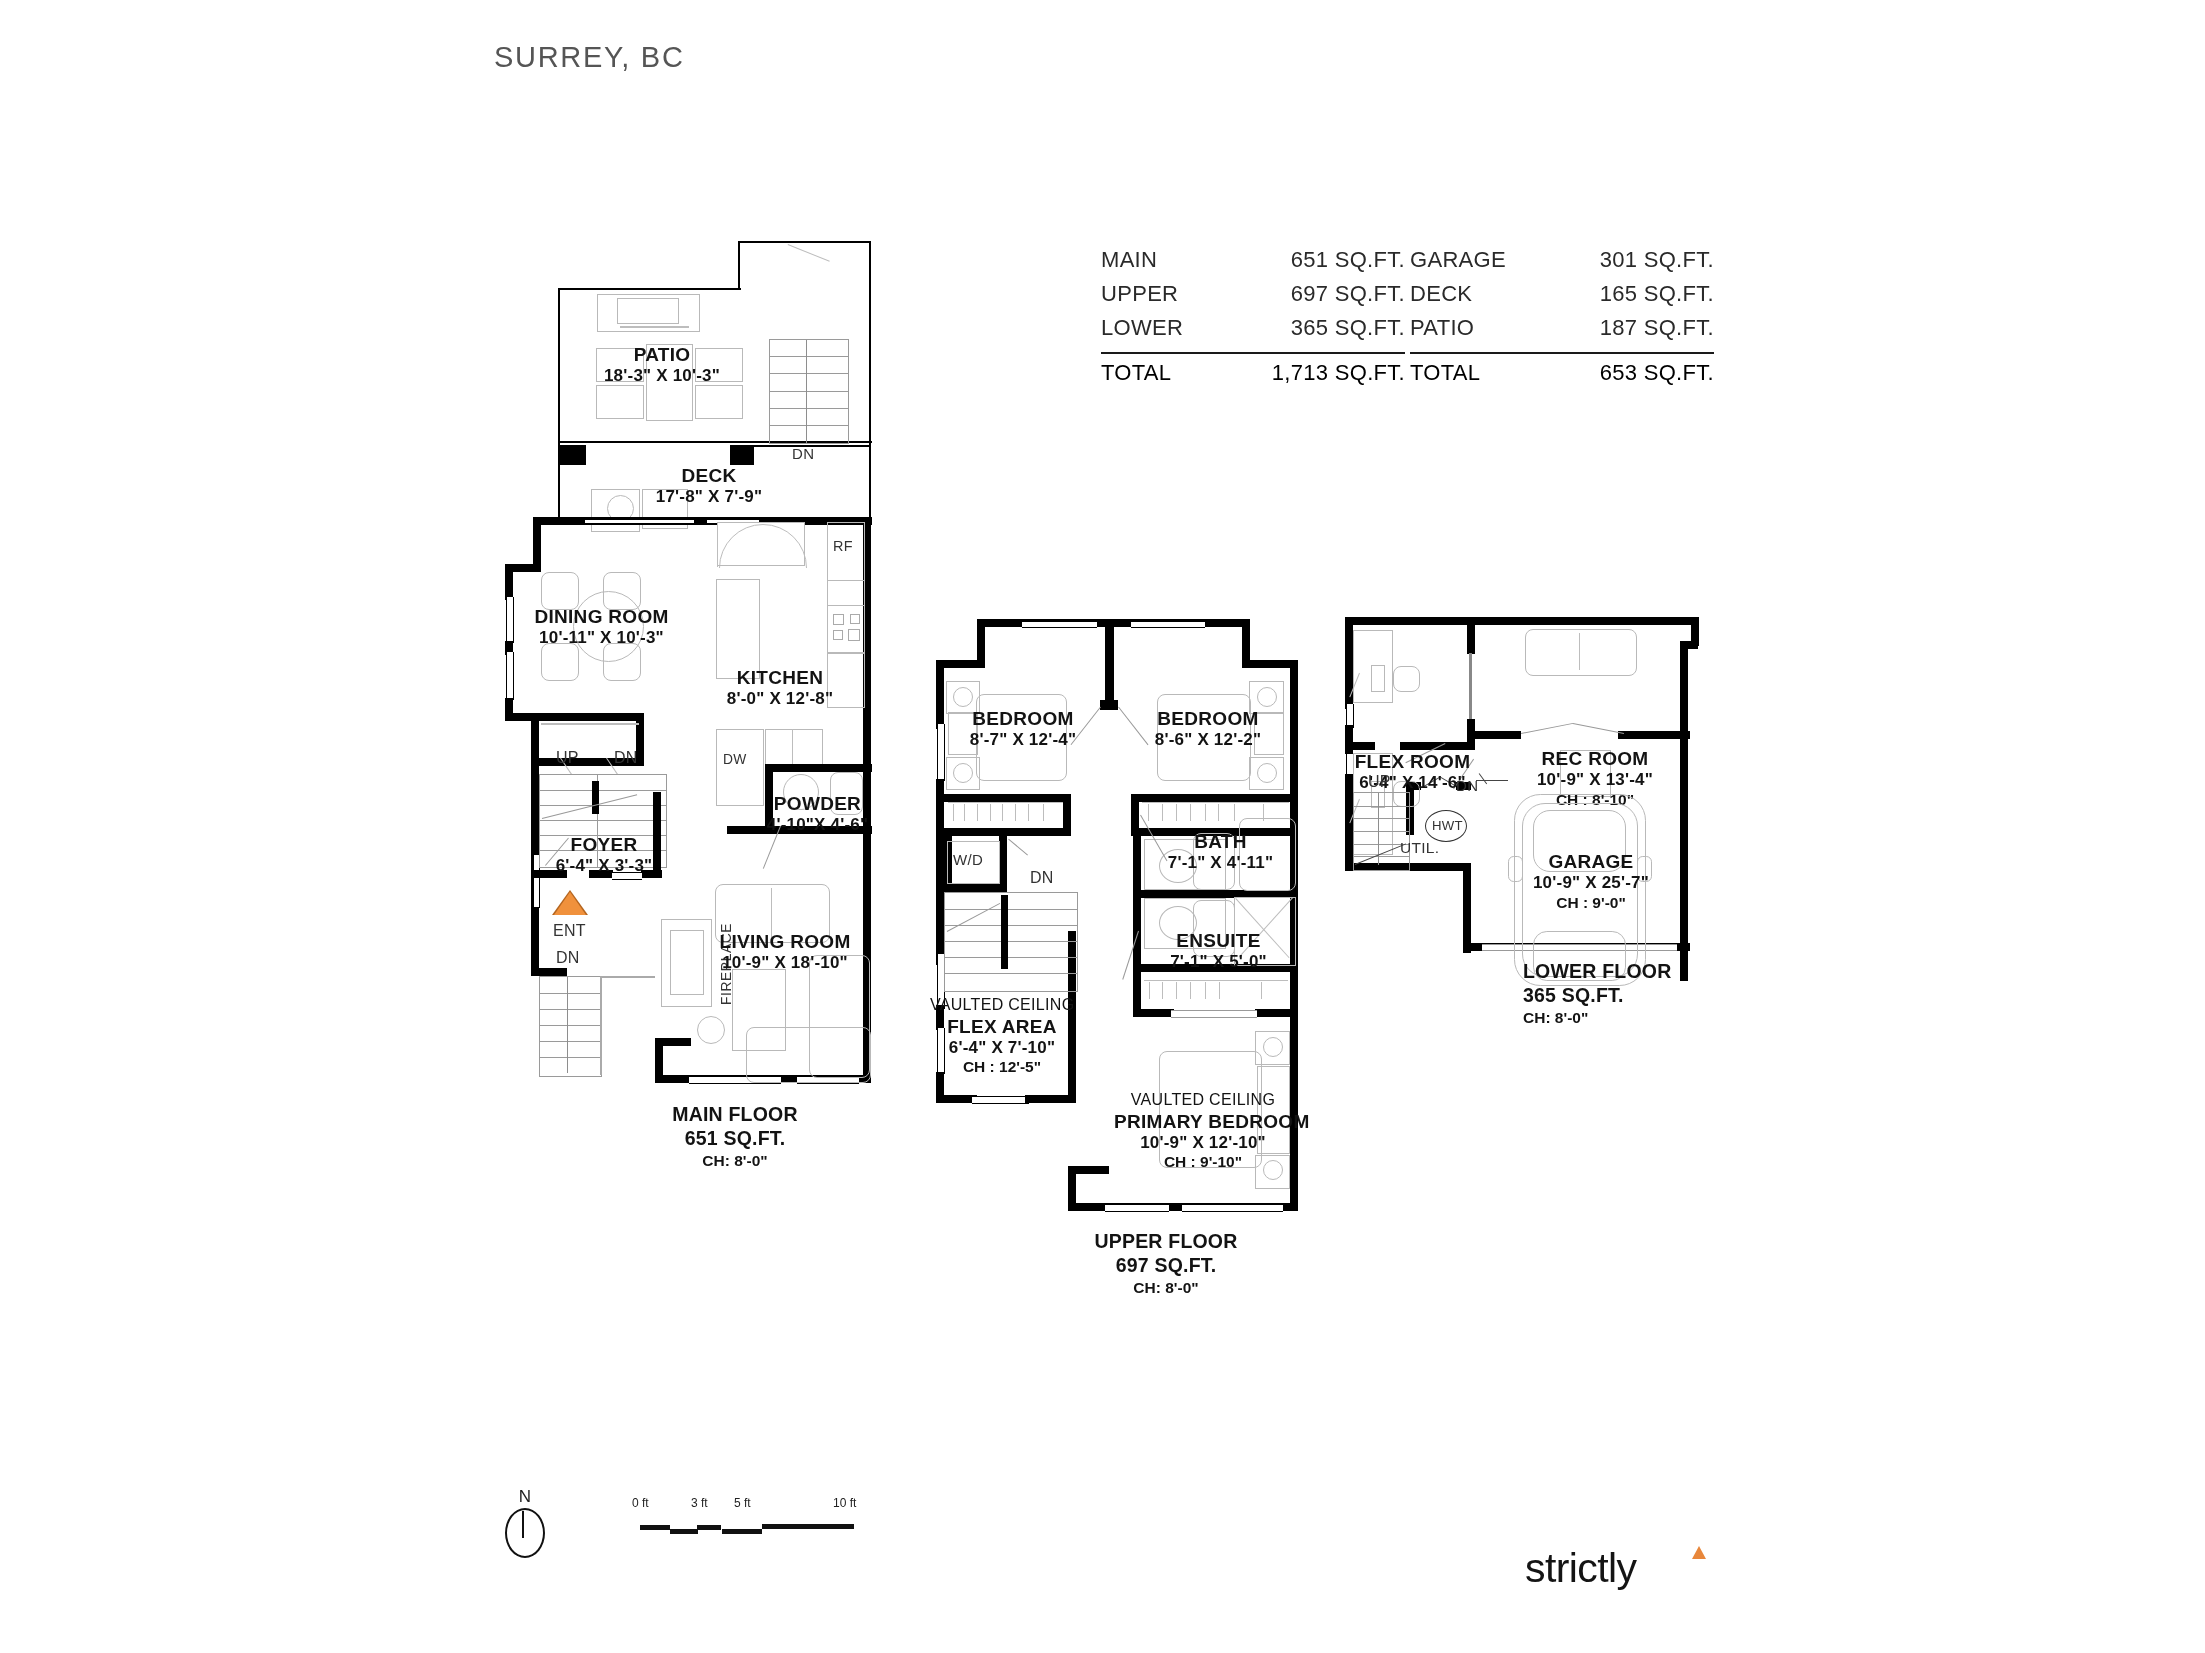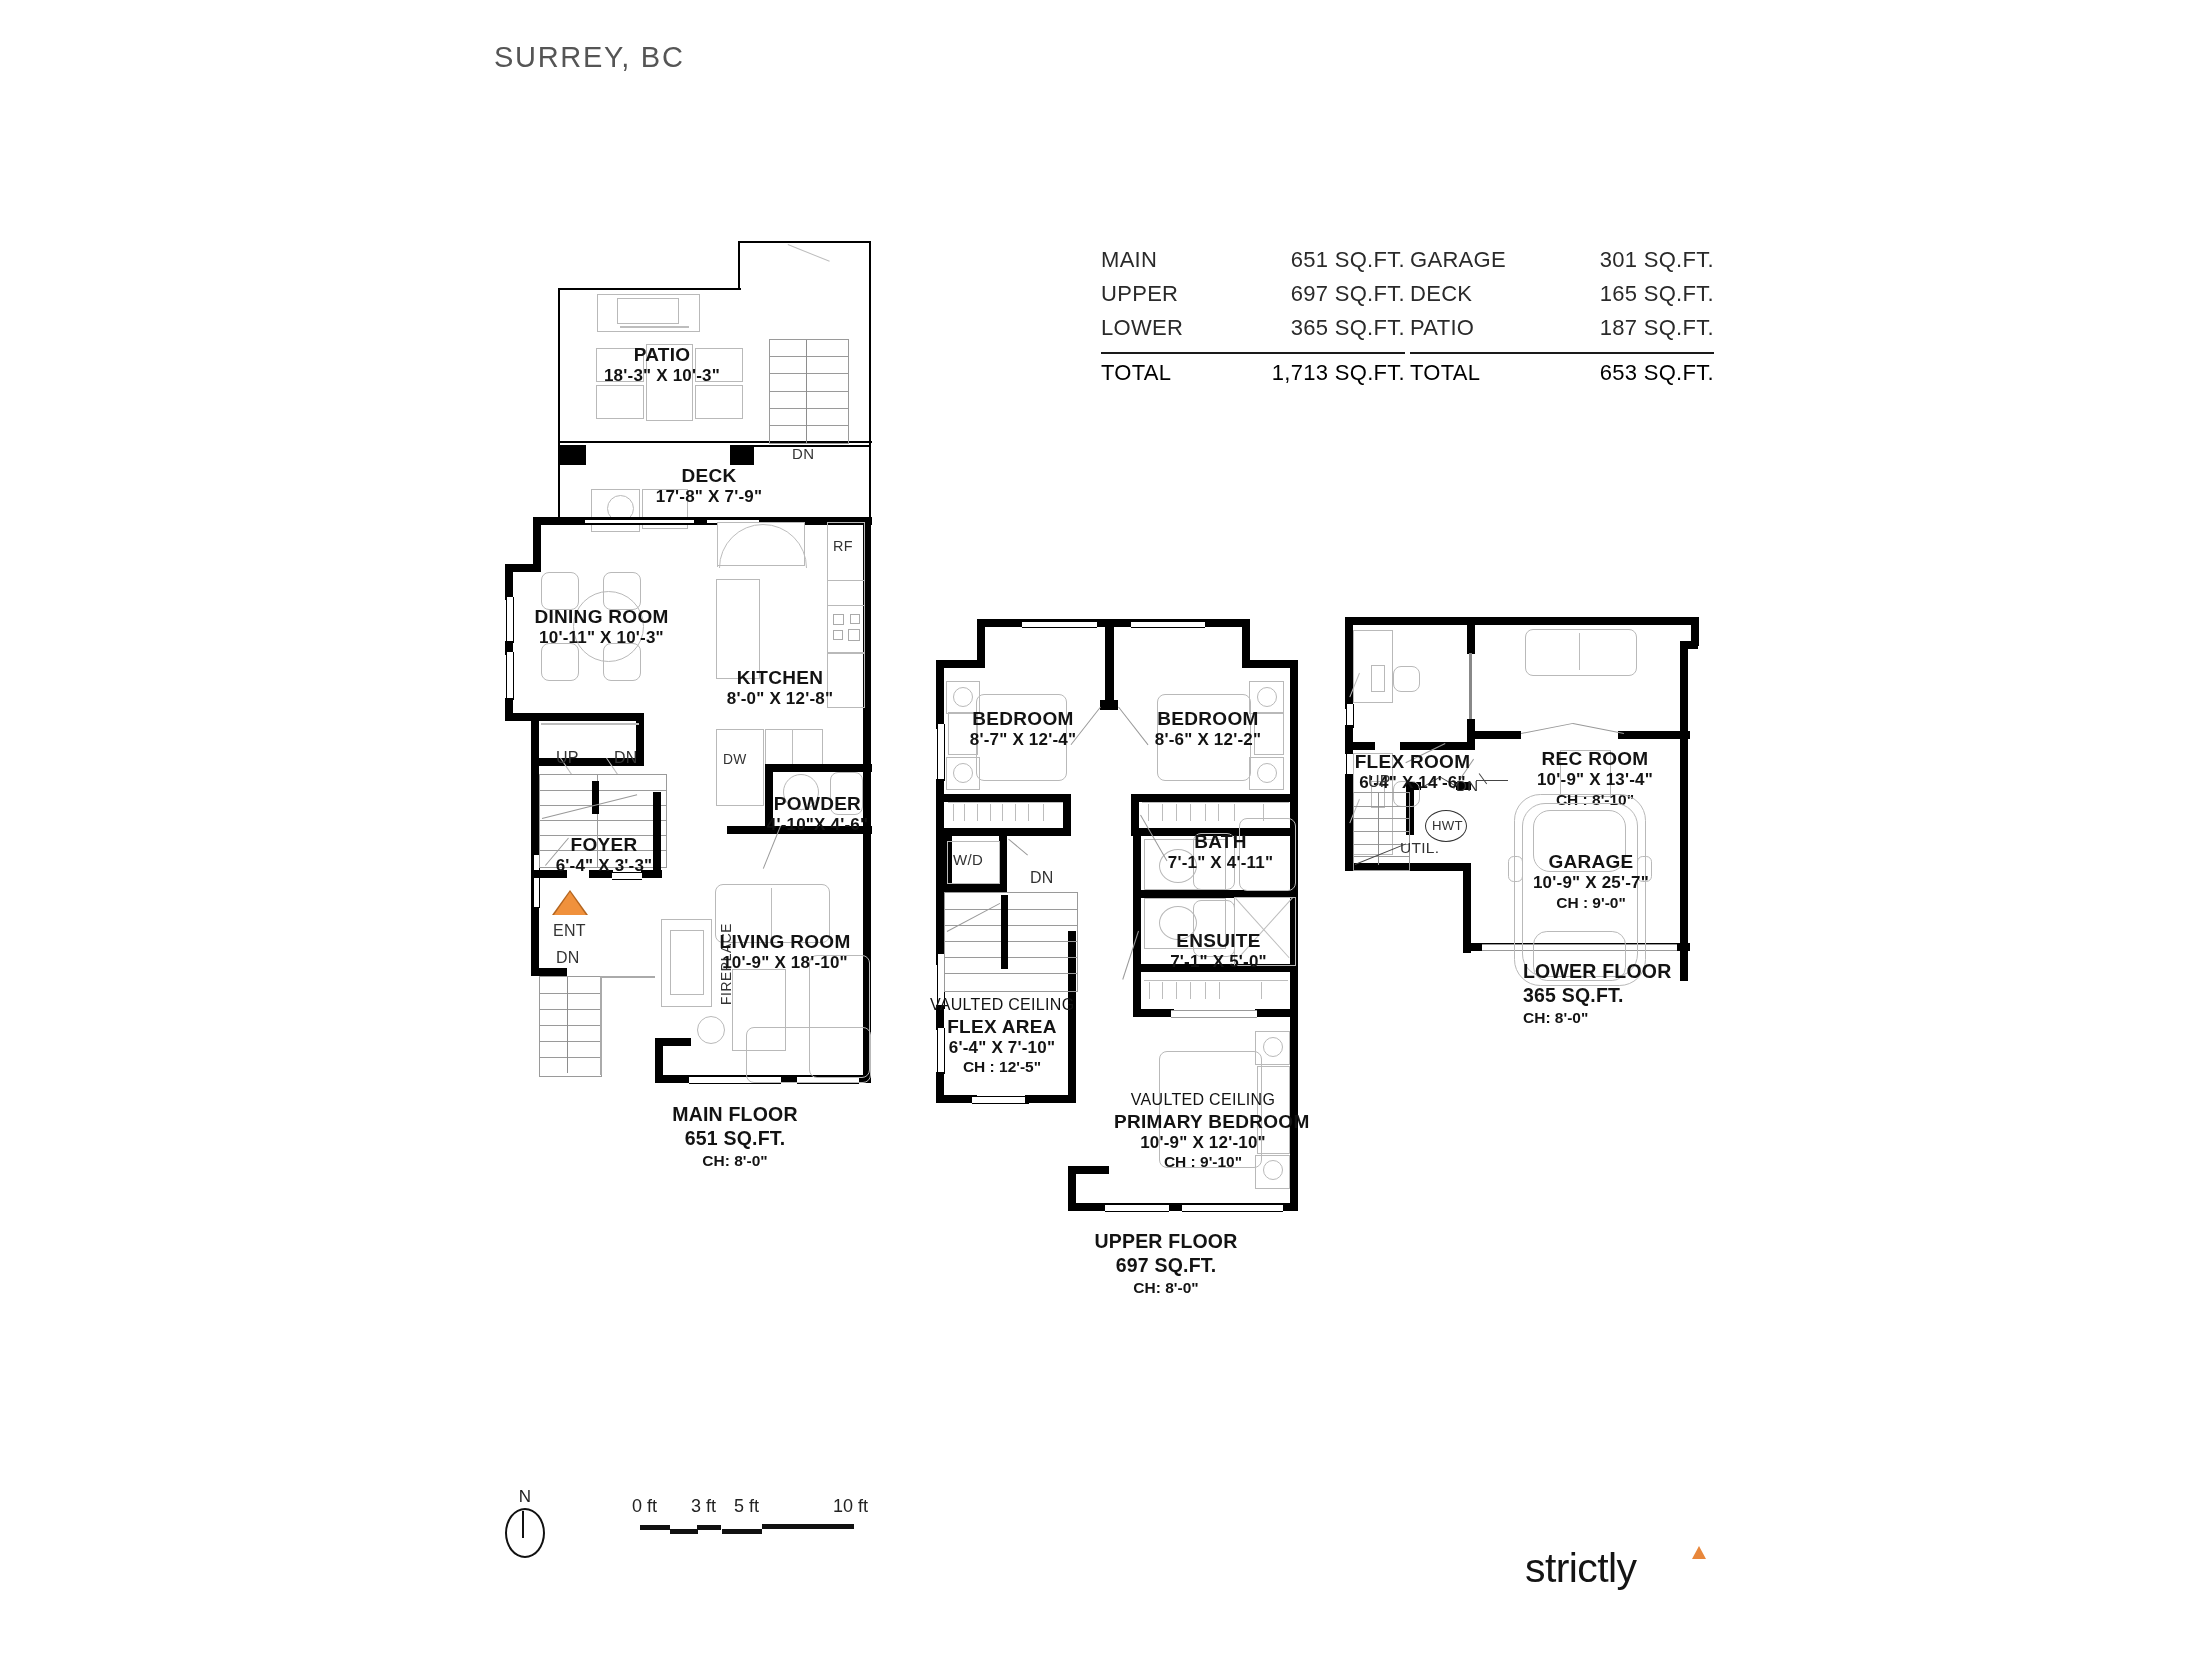--- a/index.html
+++ b/index.html
@@ -64,21 +64,21 @@
 
   
   #compass{left:505px;top:1490px;}
   #compass .n{position:absolute;left:13.8px;top:-3.4px;font-size:17px;color:#222;}
   #compass .ring{position:absolute;left:0;top:18.4px;width:36px;height:46px;
                  border:2.3px solid #111;border-radius:50%;}
   #compass .needle{position:absolute;left:17px;top:20.7px;width:2.3px;height:27.6px;background:#111;}
 
   
   #scale{left:632px;top:1496px;}
-  #scale .t{position:absolute;font-size:18px;color:#222;white-space:nowrap;text-align:right;}
+  #scale .t{position:absolute;font-size:12px;color:#222;white-space:nowrap;text-align:right;}
   #scale .seg{position:absolute;background:#111;height:5.2px;}
 
   
   #disclaimer{left:497px;top:1574px;width:838px;}
   #disclaimer div{font-size:11.5px;color:#6f6f6f;line-height:1.75;letter-spacing:0.1px;white-space:nowrap;}
 
   
   #logo{left:1525px;top:1548px;}
   #logo .word{font-size:41px;font-weight:400;letter-spacing:-0.6px;color:#141414;line-height:1;}
   #logo .dot{position:absolute;left:167px;top:-2.3px;width:0;height:0;

